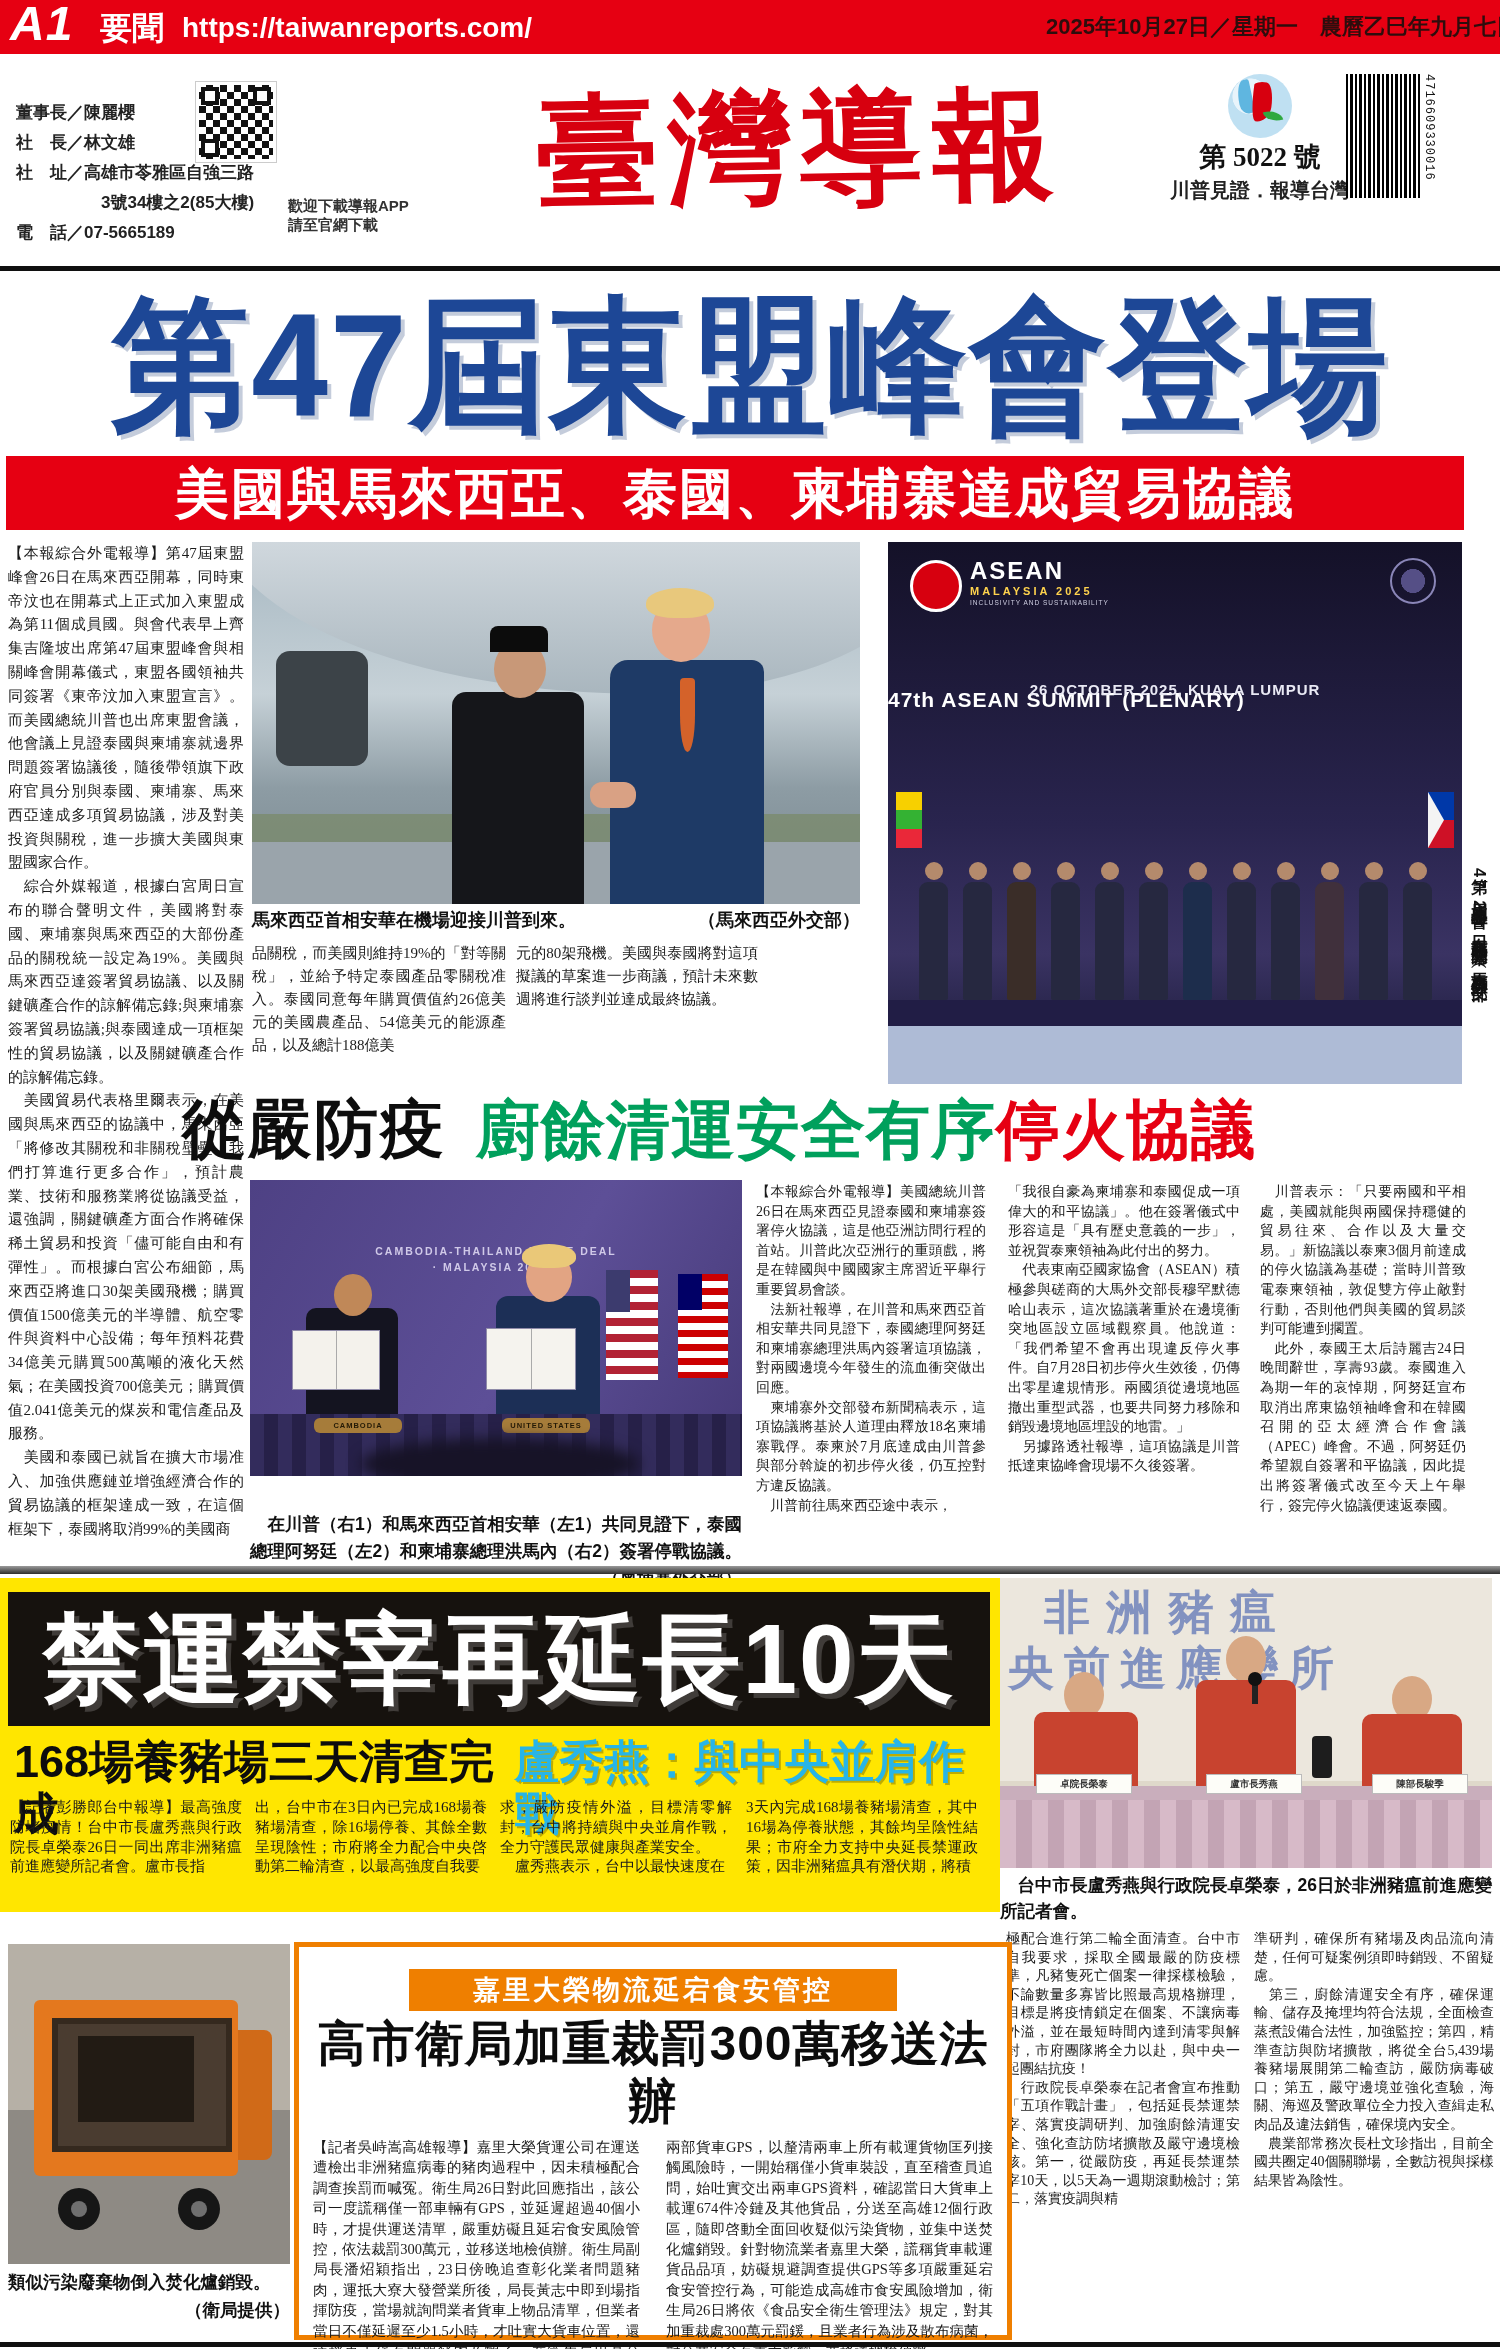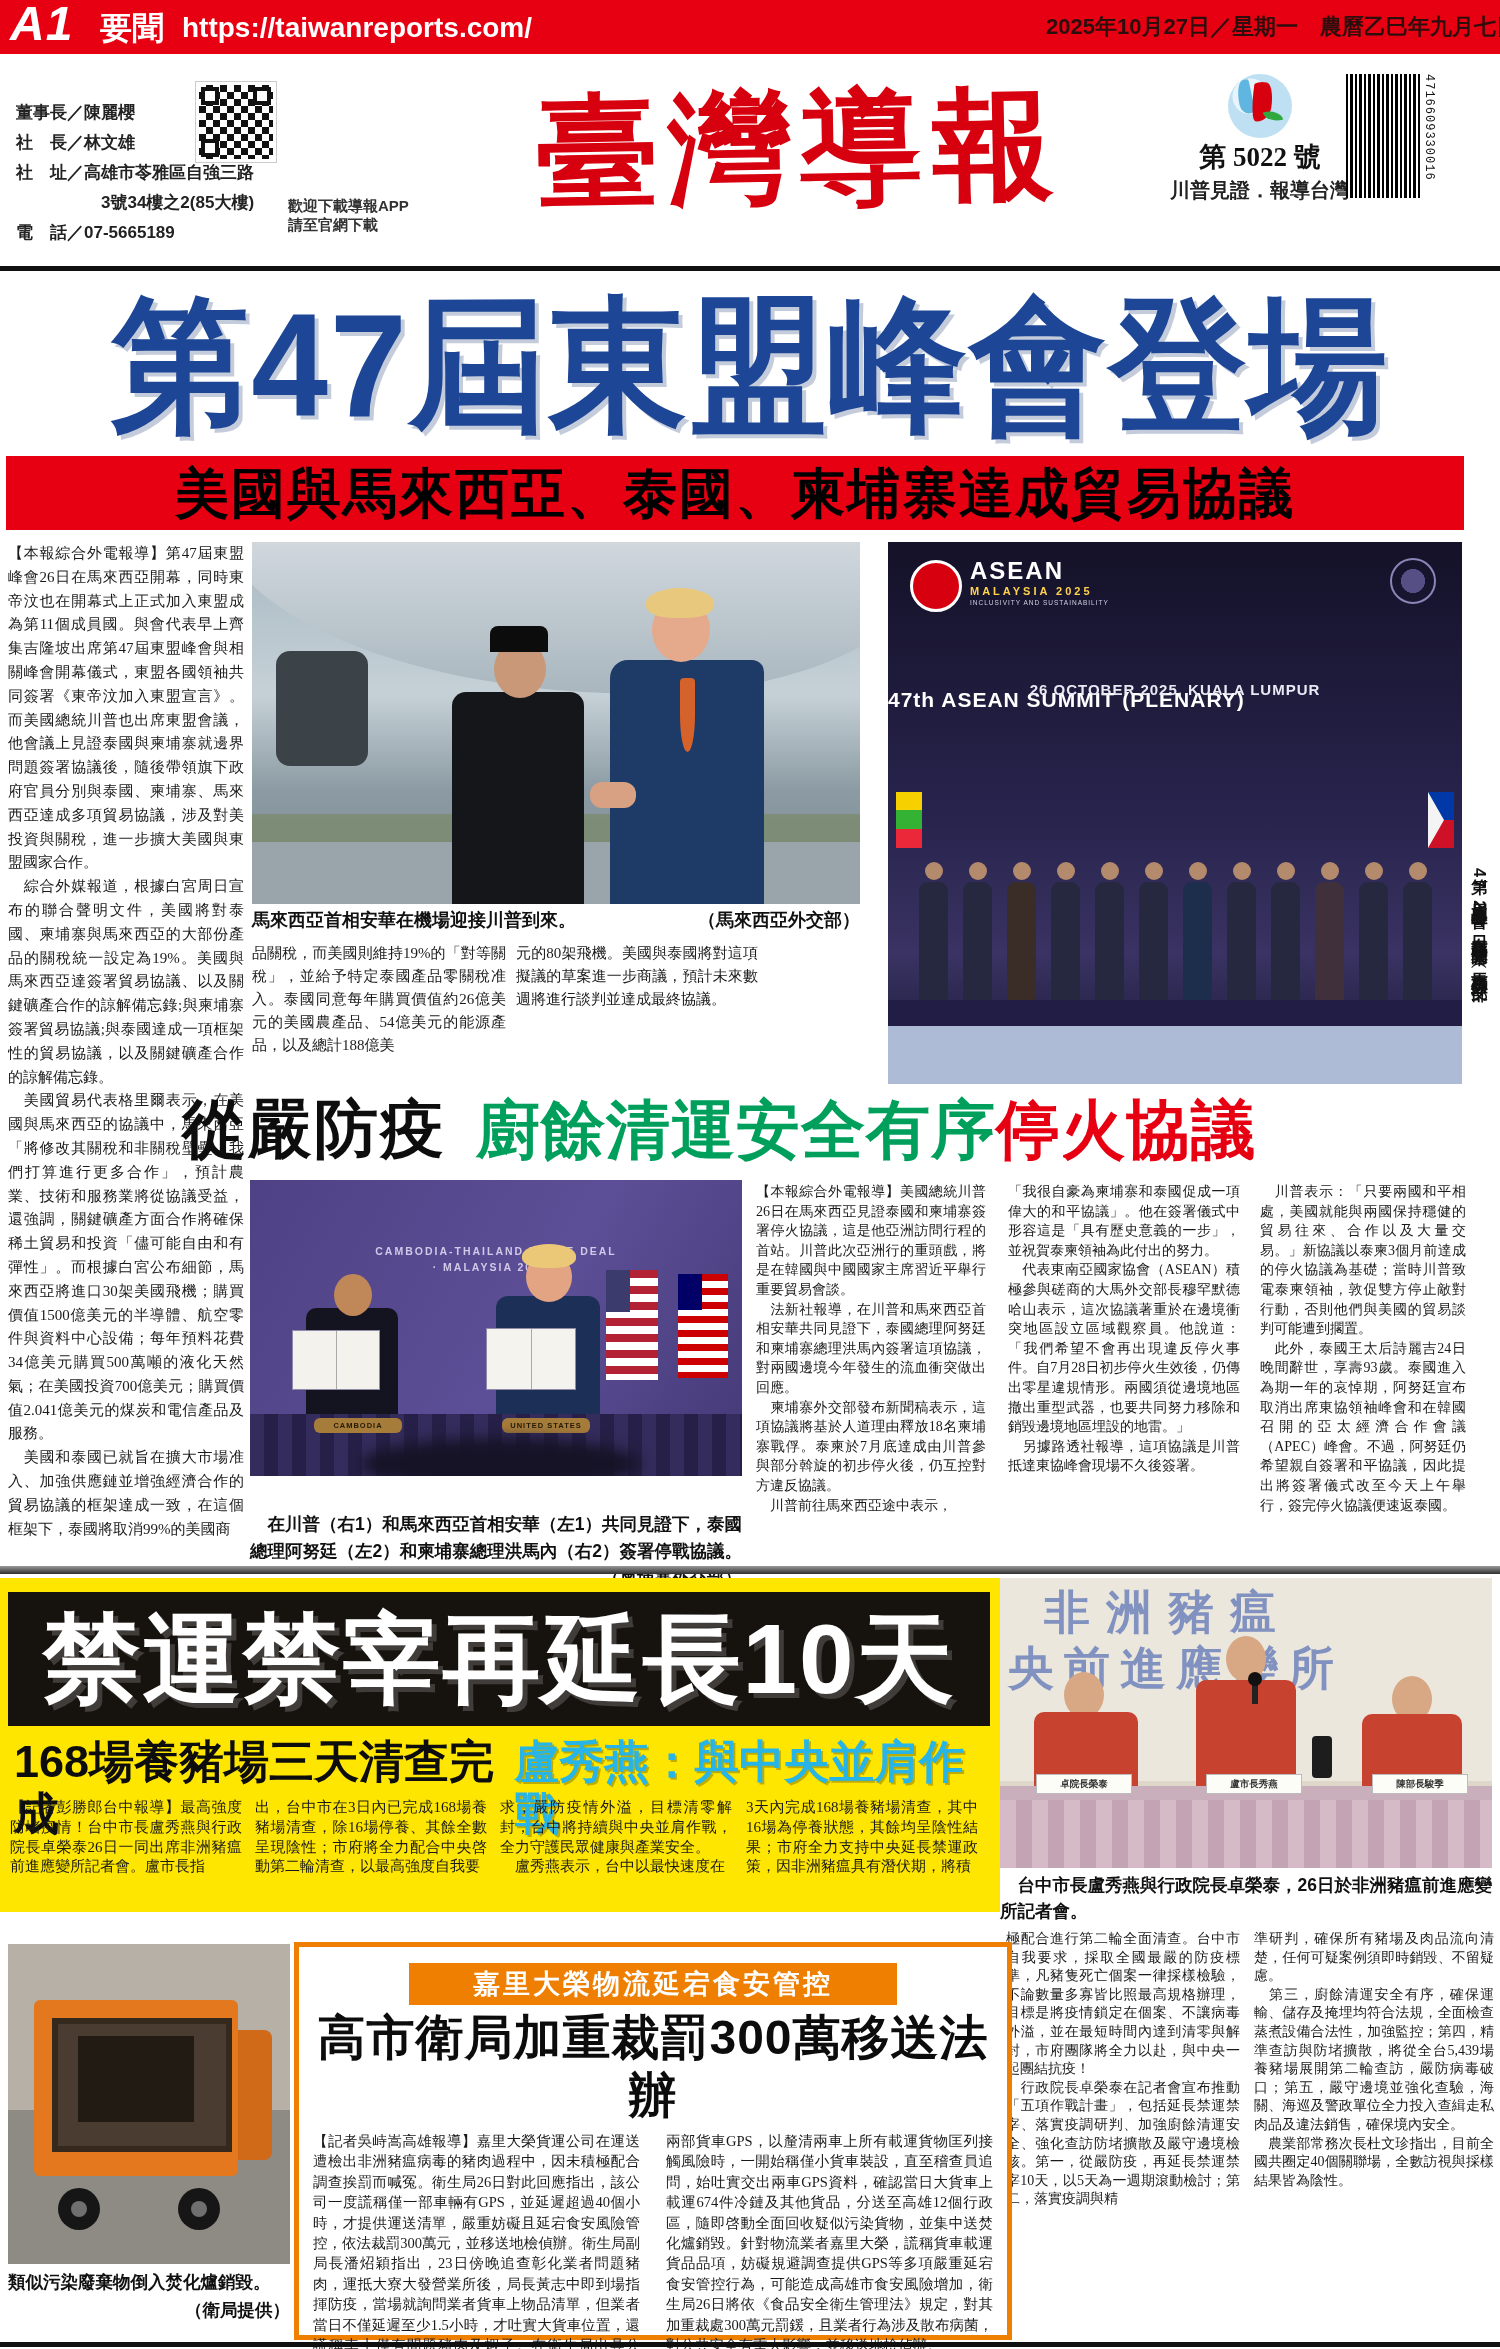--- a/index.html
+++ b/index.html
@@ -34,21 +34,21 @@
            background:repeating-linear-gradient(90deg,#000 0 2px,#fff 2px 4px,#000 4px 7px,#fff 7px 9px);}
   #bcnum{position:absolute;left:76px;top:0;writing-mode:vertical-rl;font:400 12px/14px "Liberation Mono",monospace;color:#111;letter-spacing:1px;}
 
   .hrule{left:0;width:1500px;background:#101010;}
 
   
   #mainhead{left:0;top:276px;width:1500px;height:172px;margin:0;text-align:center;
             font:900 138px/168px "Liberation Sans",sans-serif;color:#1d4796;letter-spacing:2px;
             text-shadow:4px 4px 0 rgba(20,50,110,.25);transform:scaleY(1.06);transform-origin:top;}
   #redbanner{left:6px;top:456px;width:1458px;height:74px;background:#e60012;text-align:center;}
-  #redbanner span{color:#000000;font:900 54px/74px "Liberation Sans",sans-serif;letter-spacing:2px;}
+  #redbanner span{color:#ffffff;font:900 54px/74px "Liberation Sans",sans-serif;letter-spacing:2px;}
 
   .bodycol{font-size:15px;line-height:23.8px;text-align:justify;white-space:pre-line;overflow:hidden;color:#1a1a1a;}
   #s1c1{left:8px;top:542px;width:236px;height:1022px;}
   #s1c2{left:252px;top:942px;width:254px;height:142px;line-height:23px;}
   #s1c3{left:516px;top:942px;width:242px;height:112px;line-height:23px;}
 
   .cap{font-family:"Liberation Sans",sans-serif;font-weight:700;font-size:18px;color:#111;}
   #cap1{left:252px;top:908px;width:608px;height:28px;display:flex;justify-content:space-between;}
   #vcap{left:1464px;top:866px;width:32px;height:620px;writing-mode:vertical-rl;
         font:600 16.5px/32px "Liberation Sans",sans-serif;color:#111;letter-spacing:2px;}
@@ -155,21 +155,21 @@
   #p5body{position:absolute;left:26px;top:56px;width:204px;height:176px;background:#e4781e;border-radius:6px;}
   #p5rear{position:absolute;left:44px;top:74px;width:168px;height:122px;background:#4a3c30;border:6px solid #35291e;}
   #p5hatch{position:absolute;left:70px;top:92px;width:116px;height:86px;background:#221b14;}
   #p5cab{position:absolute;left:230px;top:86px;width:34px;height:130px;background:#d06a18;border-radius:0 8px 8px 0;}
   .p5wheel{position:absolute;top:244px;width:42px;height:42px;background:#161616;border-radius:50%;}
   .p5wheel::after{content:'';position:absolute;left:13px;top:13px;width:16px;height:16px;background:#6f6f6f;border-radius:50%;}
   #cap5{left:8px;top:2268px;width:282px;height:66px;line-height:28px;font-size:17.5px;}
   #cap5 .credit{display:block;text-align:right;}
 
   #obox{left:294px;top:1942px;width:718px;height:398px;border:5px solid #ef7f00;background:#fff;box-sizing:border-box;}
-  #obanner{margin:16px auto 0;width:488px;height:42px;background:#ef7f00;text-align:center;}
+  #obanner{margin:22px auto 0;width:488px;height:42px;background:#ef7f00;text-align:center;}
   #obanner span{color:#fff;font:900 27px/42px "Liberation Sans",sans-serif;letter-spacing:3px;}
   #ohead{margin:4px 0 0;text-align:center;font:900 48px/58px "Liberation Sans",sans-serif;color:#0c0c0c;letter-spacing:1px;}
   #ocols{display:flex;gap:26px;padding:6px 14px 0;}
   .ocol{flex:1;font-size:14.5px;line-height:20.4px;text-align:justify;white-space:pre-line;overflow:hidden;height:266px;color:#1a1a1a;}
 </style>
 </head>
 <body>
 
 <div id="page">
 

